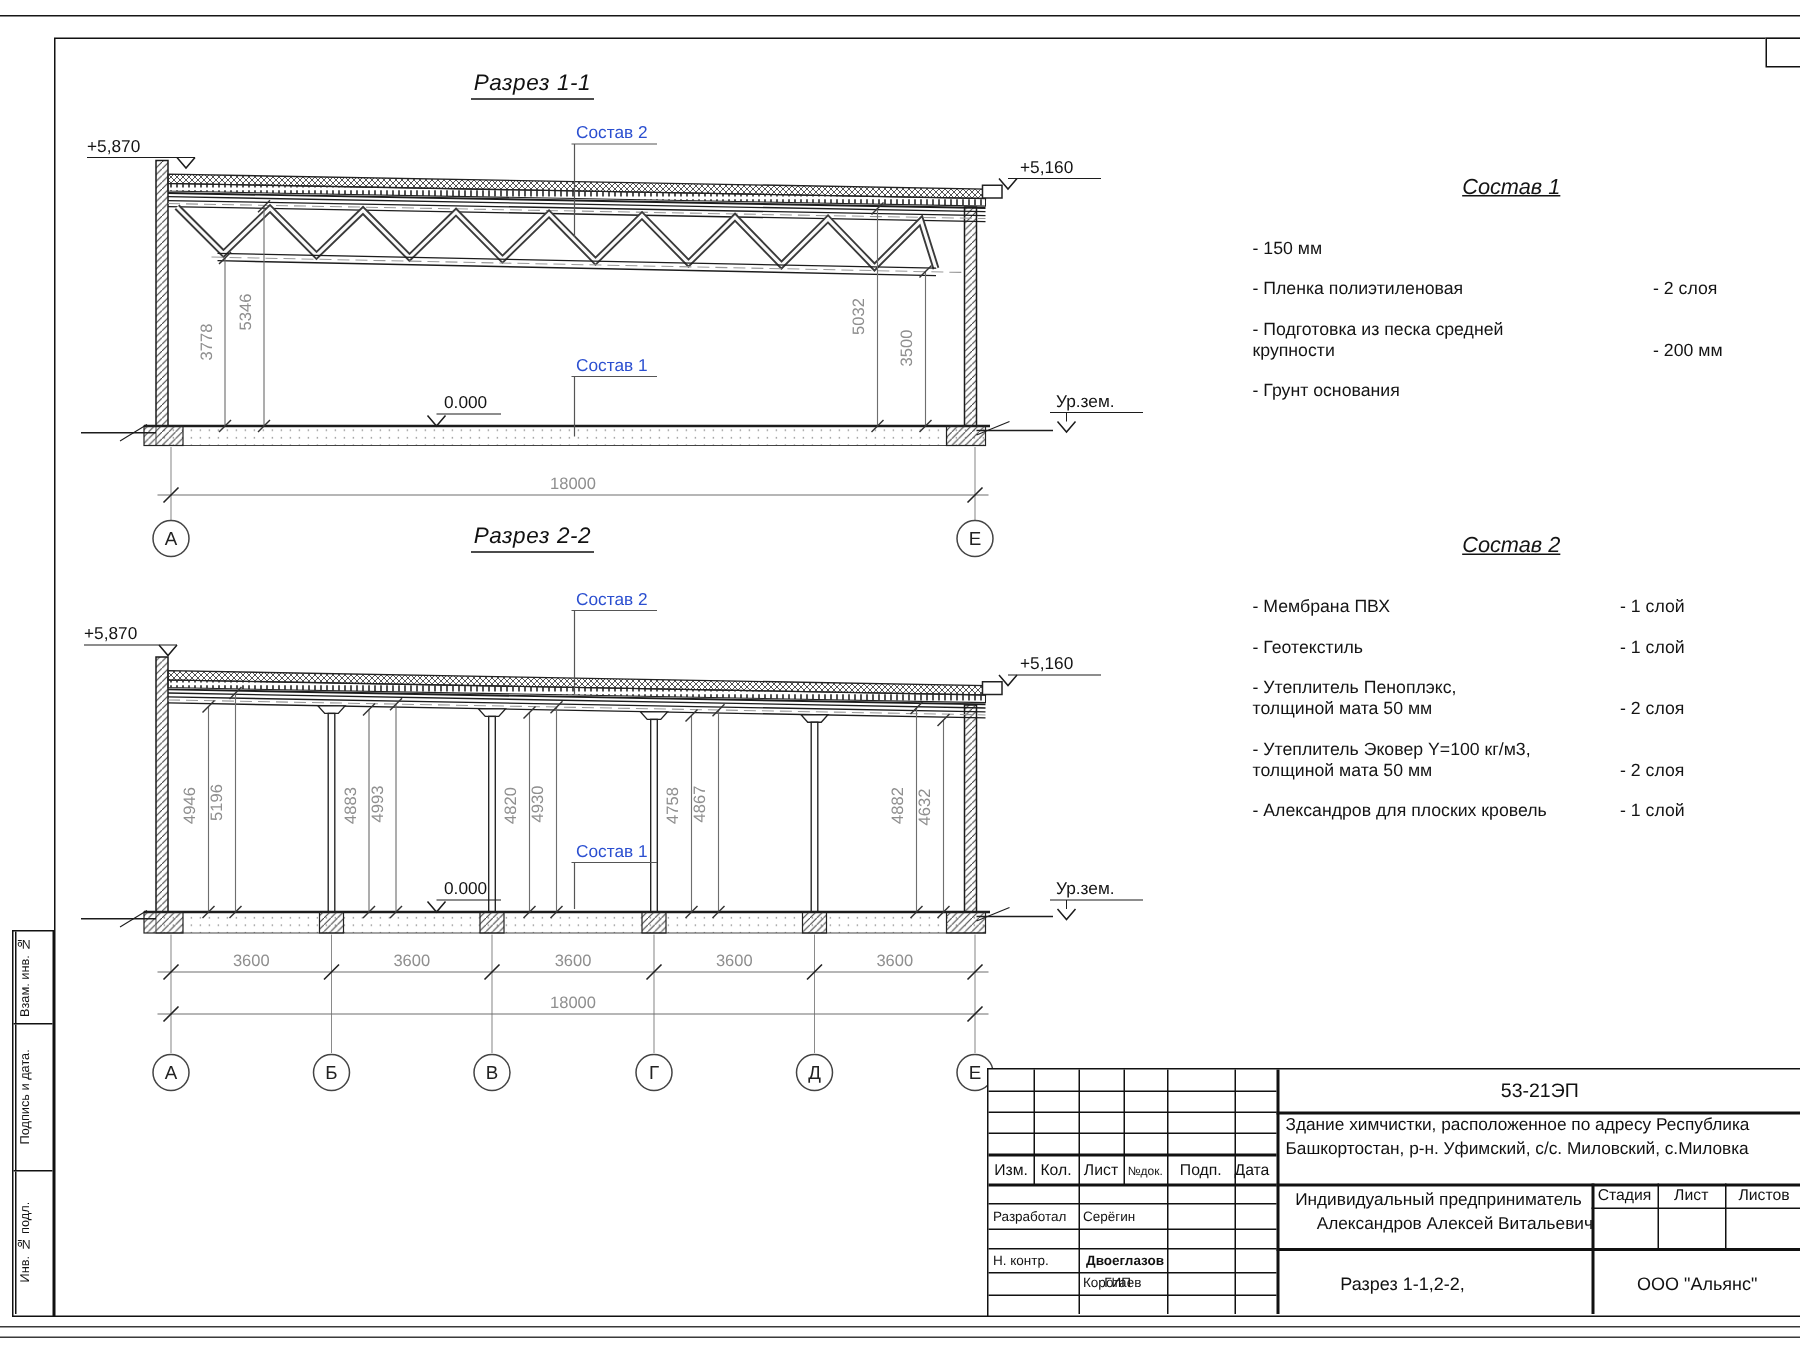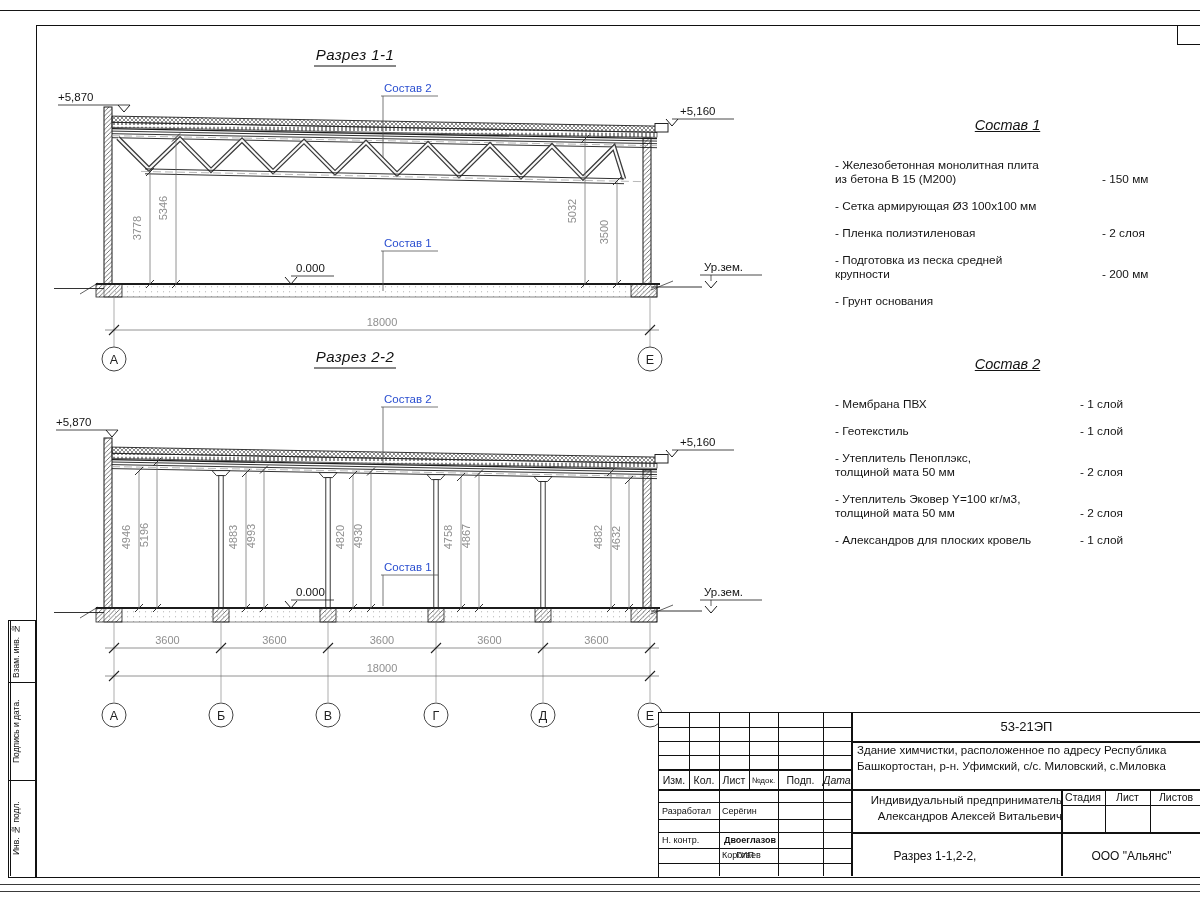--- a/index.html
+++ b/index.html
@@ -332,31 +332,21 @@
     </g>
 
     <text class="t-title" x="355" y="362">Разрез 2-2</text>
     <line x1="314" y1="368" x2="396" y2="368" stroke="#111" stroke-width="1"></line>
   </g>
 </svg>
 
 <div class="panel" style="left:835px;top:118px;">
   <div class="panel-title">Состав 1</div>
   <div class="item">
-    <div class="item-name">
-        <div>- Железобетонная  монолитная плита</div>
-        <div>из бетона В 15 (М200)</div>
-      </div>
     <div class="item-value">- 150 мм</div>
-  </div>
-  <div class="item">
-    <div class="item-name">
-        <div>- Сетка армирующая Ø3 100х100 мм</div>
-      </div>
-    <div class="item-value"></div>
   </div>
   <div class="item">
     <div class="item-name">
         <div>- Пленка полиэтиленовая</div>
       </div>
     <div class="item-value">-  2 слоя</div>
   </div>
   <div class="item">
     <div class="item-name">
         <div>- Подготовка из песка средней</div>
@@ -437,39 +427,39 @@
   <div class="vl" style="left:90px;top:0;width:1px;height:77px;"></div>
   <div class="vl" style="left:119px;top:0;width:1px;height:163px;"></div>
   <div class="vl" style="left:164px;top:0;width:1px;height:163px;"></div>
   <div class="vl" style="left:192px;top:0;width:1.5px;height:163px;"></div>
 
   <div class="lab" style="left:0;top:61px;width:30px;font-size:10.5px;">Изм.</div>
   <div class="lab" style="left:30px;top:61px;width:30px;font-size:10.5px;">Кол.</div>
   <div class="lab" style="left:60px;top:61px;width:30px;font-size:10.5px;">Лист</div>
   <div class="lab" style="left:90px;top:63px;width:29px;font-size:8px;">№док.</div>
   <div class="lab" style="left:119px;top:61px;width:45px;font-size:10.5px;">Подп.</div>
-  <div class="lab" style="left:164px;top:61px;width:16px;font-size:10.5px;font-style:italic;">Дата</div>
+  <div class="lab" style="left:164px;top:61px;width:16px;font-size:10.5px;">Дата</div>
 
   <div class="lab" style="left:3px;top:93px;width:56px;font-size:9px;text-align:left;">Разработал</div>
   <div class="lab" style="left:63px;top:93px;width:54px;font-size:9px;text-align:left;">Серёгин</div>
   <div class="lab" style="left:3px;top:122px;width:56px;font-size:9px;text-align:left;">Н. контр.</div>
   <div class="lab" style="left:63px;top:122px;width:54px;font-size:9px;text-align:right;font-weight:bold;">Двоеглазов</div>
   <div class="lab" style="left:3px;top:137px;width:56px;font-size:9px;text-align:right;margin-left:36px;">ГИП</div>
   <div class="lab" style="left:63px;top:137px;width:54px;font-size:9px;text-align:left;">Коротаев</div>
 
   <div class="hl" style="left:192px;top:28px;width:351px;height:1.5px;"></div>
   <div class="hl" style="left:192px;top:76px;width:351px;height:1.5px;"></div>
   <div class="hl" style="left:192px;top:119px;width:351px;height:1.5px;"></div>
   <div class="vl" style="left:402px;top:76px;width:1.5px;height:87px;"></div>
   <div class="vl" style="left:446px;top:76px;width:1px;height:43px;"></div>
   <div class="vl" style="left:491px;top:76px;width:1px;height:43px;"></div>
   <div class="hl" style="left:402px;top:92px;width:141px;height:1px;"></div>
   <div class="lab" style="left:192px;top:6px;width:351px;font-size:13px;">53-21ЭП</div>
   <div class="lab" style="left:198px;top:31px;width:345px;font-size:11.5px;text-align:left;">Здание химчистки,  расположенное по адресу Республика</div>
   <div class="lab" style="left:198px;top:47px;width:345px;font-size:11.5px;text-align:left;">Башкортостан, р-н. Уфимский, с/с. Миловский, с.Миловка</div>
-  <div class="lab" style="left:197px;top:81px;width:206px;font-size:11.5px;text-align:right;">Индивидуальный предприниматель</div>
+  <div class="lab" style="left:197px;top:81px;width:206px;font-size:11.5px;text-align:center;">Индивидуальный предприниматель</div>
   <div class="lab" style="left:197px;top:97px;width:206px;font-size:11.5px;text-align:right;">Александров Алексей Витальевич</div>
   <div class="lab" style="left:402px;top:78px;width:44px;font-size:10.5px;">Стадия</div>
   <div class="lab" style="left:446px;top:78px;width:45px;font-size:10.5px;">Лист</div>
   <div class="lab" style="left:491px;top:78px;width:52px;font-size:10.5px;">Листов</div>
   <div class="lab" style="left:192px;top:136px;width:168px;font-size:12px;">Разрез 1-1,2-2,</div>
   <div class="lab" style="left:402px;top:136px;width:141px;font-size:12px;">ООО "Альянс"</div>
 </div>
 
 </body></html>

